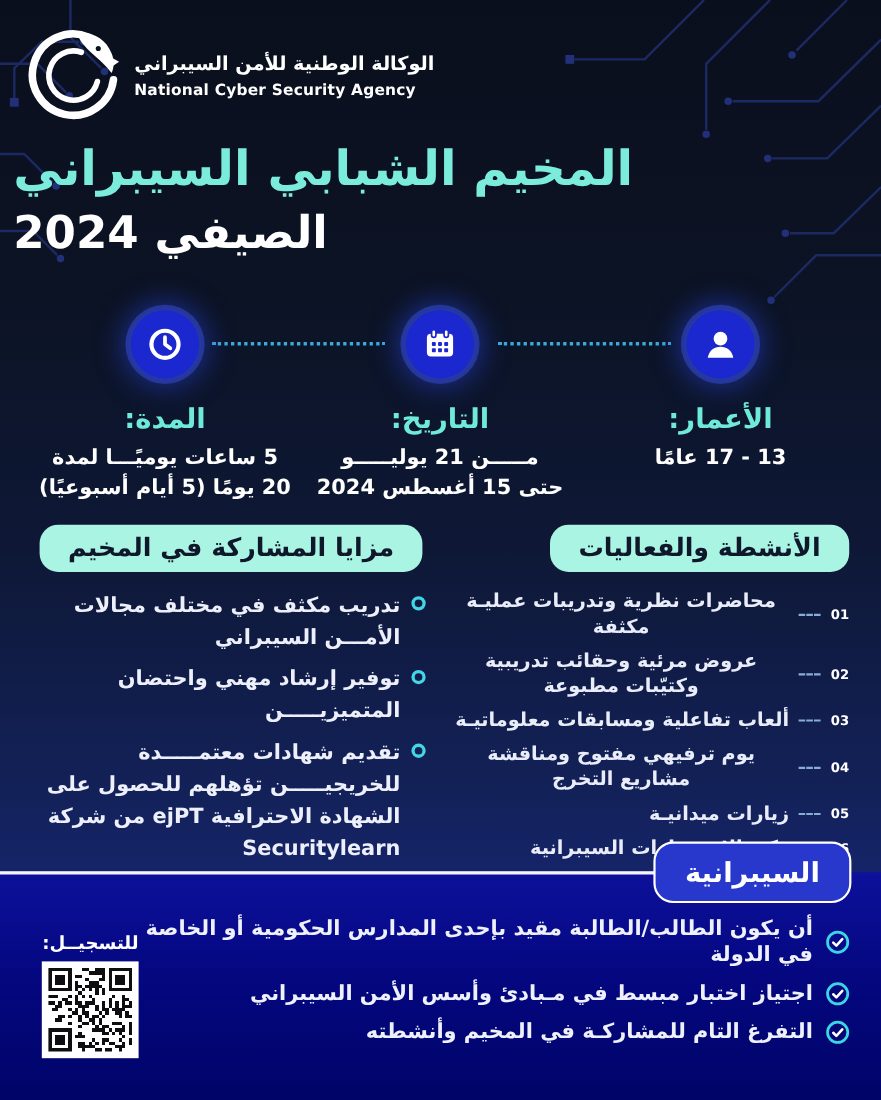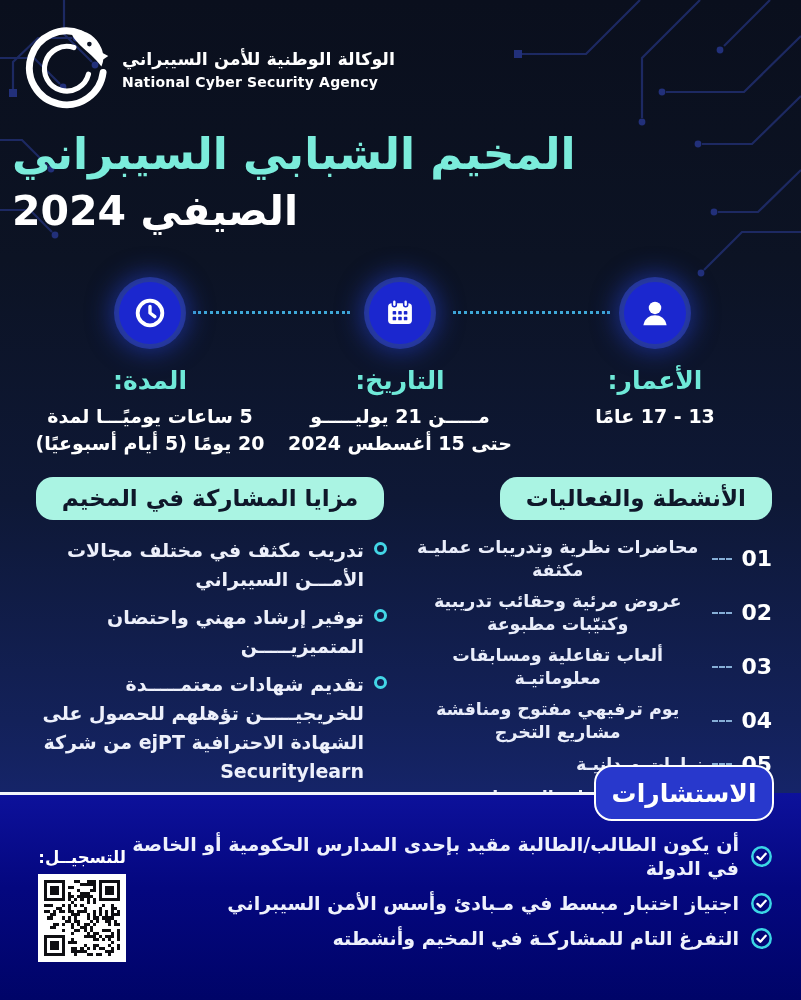--- a/index.html
+++ b/index.html
@@ -36,21 +36,21 @@
   
   .pill{
     display:inline-block;background:#aaf4e3;color:#0f172a;font-size:23px;font-weight:800;
     padding:7px 26px;border-radius:17px;line-height:1.25;
   }
   
   .activities{position:absolute;top:477px;left:412px;width:360px;text-align:right;}
   .activities .pill{margin-left:0;}
   .act-list{margin-top:16px;}
   .act-row{display:flex;align-items:center;gap:9px;margin-bottom:8px;font-size:17.5px;}
-  .act-num{color:#fff;font-weight:700;font-size:22px;flex:0 0 auto;}
+  .act-num{color:#fff;font-weight:700;font-size:12px;flex:0 0 auto;}
   .act-dash{flex:0 0 auto;width:20px;border-top:2px dashed #86aed6;}
   .act-text{color:#e9edfa;font-weight:600;line-height:23px;text-align:center;}
   
   .benefits{position:absolute;top:477px;left:33px;width:354px;text-align:center;}
   .ben-list{margin-top:16px;text-align:right;}
   .ben-row{display:flex;align-items:flex-start;gap:10px;margin-bottom:9px;}
   .ben-marker{flex:0 0 auto;width:13px;height:13px;margin-top:6px;border:3px solid #43d6e6;border-radius:50%;}
   .ben-text{color:#edf0fb;font-size:19px;font-weight:600;line-height:29px;}
   
   .bottom{
@@ -244,21 +244,21 @@
       <div class="ben-row">
         <span class="ben-marker"></span>
         <span class="ben-text">تأهيل القدرات الشبابية الوطنية لســـــوق العمل السيبراني</span>
       </div>
     </div>
   </div>
 
   <div class="bottom"></div>
   <div class="rule"></div>
   <div class="cond-pill">
-    <span>الاستشارات</span>
+    <span>السيبرانية</span>
   </div>
 
   <div class="conditions">
     <div class="cond-row">
       <svg viewBox="0 0 24 24">
         <circle cx="12" cy="12" r="9.6" fill="none" stroke="#3bd5e5" stroke-width="2.6"></circle>
         <path d="M7.8 12.4 L10.8 15.3 L16.4 9.2" fill="none" stroke="#ffffff" stroke-width="2.4" stroke-linecap="round" stroke-linejoin="round"></path>
       </svg>
       <span class="cond-text">أن يكون الطالب/الطالبة مقيد بإحدى المدارس الحكومية أو الخاصة في الدولة</span>
     </div>

